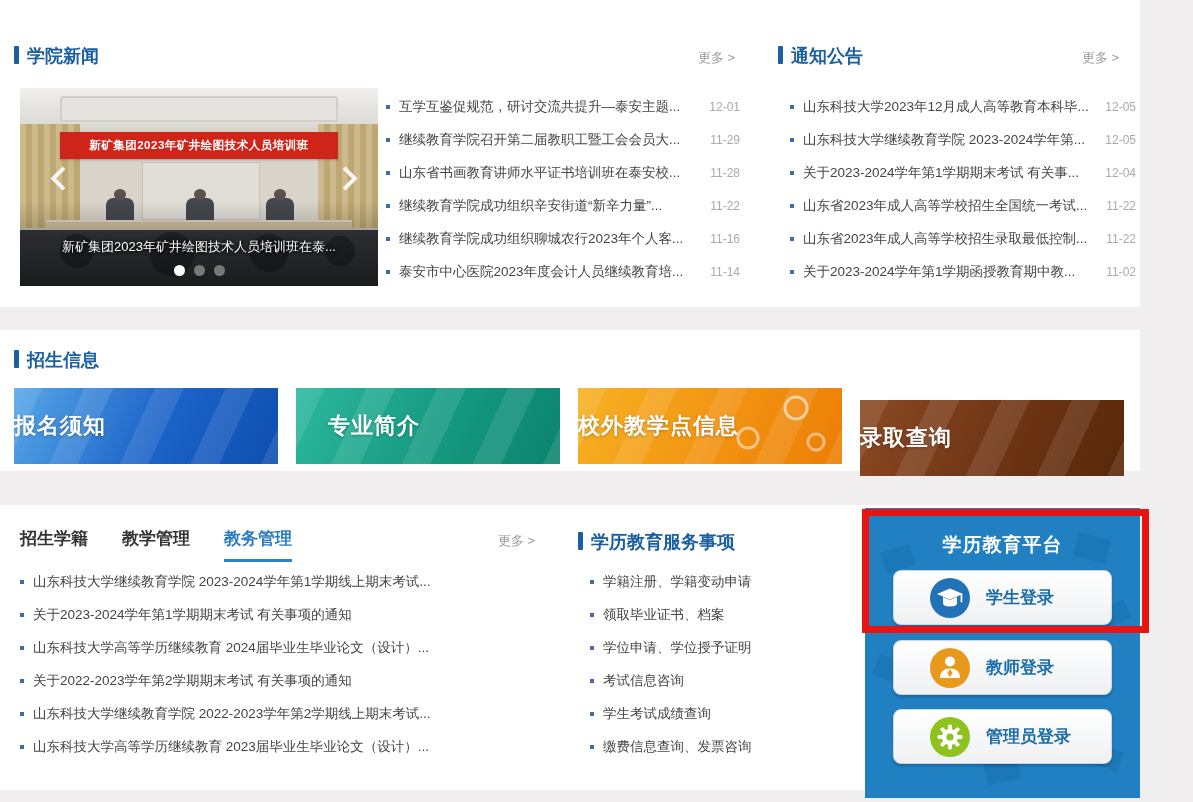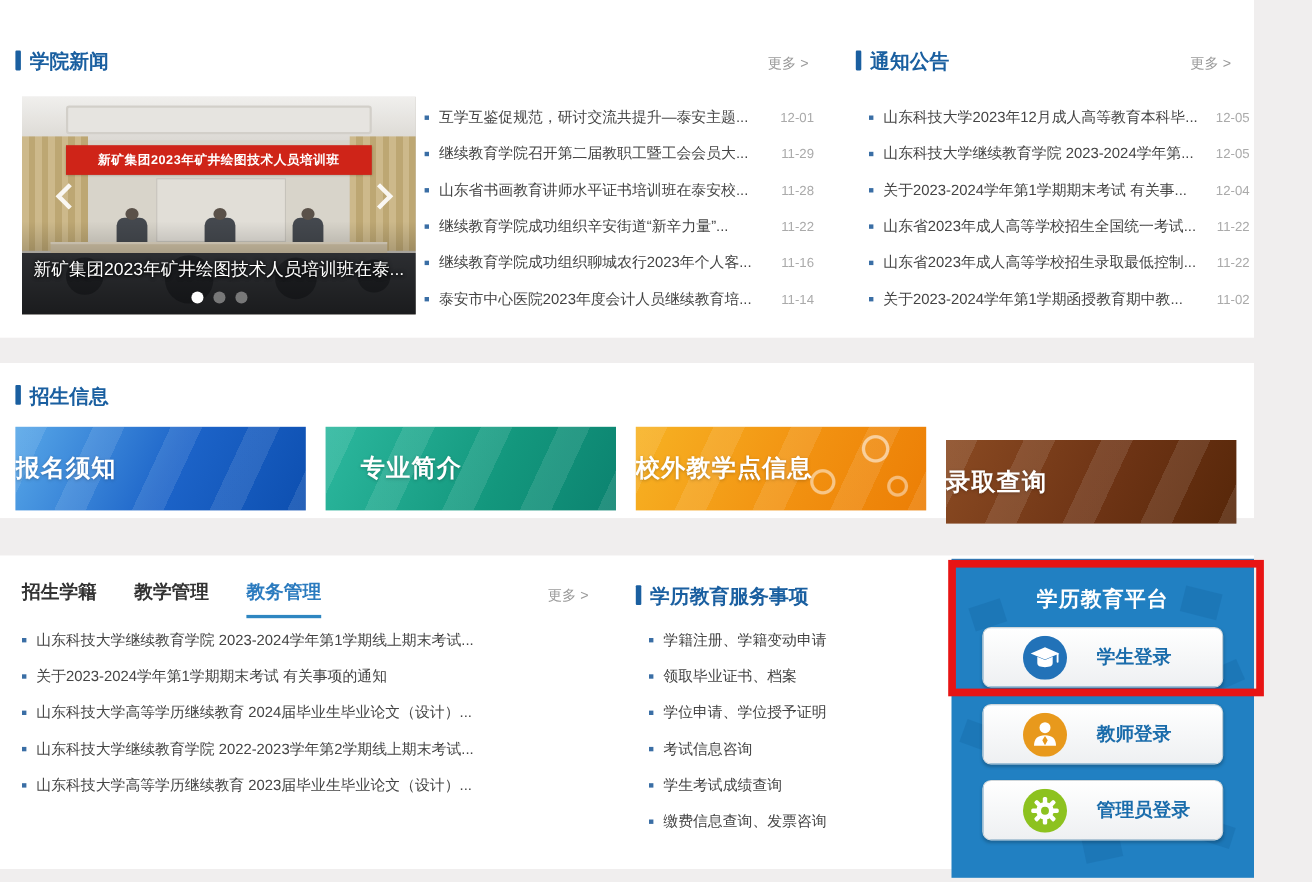--- a/index.html
+++ b/index.html
@@ -38,21 +38,21 @@
   .c-screen { position:absolute; top:74px; left:122px; width:118px; height:58px; background:#e1ded7; border:1px solid #c6c3bb; }
   .c-banner { position:absolute; top:44px; left:40px; right:40px; height:27px; background:#cf2418; color:#fff;
               font-size:11.5px; font-weight:bold; display:flex; align-items:center; justify-content:center;
               white-space:nowrap; overflow:hidden; letter-spacing:.5px; box-shadow:0 1px 2px rgba(0,0,0,.25); }
   .c-person { position:absolute; top:110px; width:28px; height:26px; background:#44484e; border-radius:7px 7px 0 0; }
   .c-person::before { content:""; position:absolute; top:-9px; left:8px; width:12px; height:11px; border-radius:50%; background:#5a5149; }
   .c-table { position:absolute; top:132px; left:26px; right:26px; height:16px; background:#cfc1a5; border-top:2px solid #e0d6c2; }
   .c-audience { position:absolute; bottom:0; left:0; right:0; height:56px; background:#35373b; }
   .c-head { position:absolute; border-radius:50%; background:#24262a; }
   .c-shade { position:absolute; bottom:0; left:0; right:0; height:85px; background:linear-gradient(rgba(0,0,0,0),rgba(0,0,0,.5)); }
-  .c-caption { position:absolute; left:0; right:0; bottom:30px; text-align:center; color:#fff; font-size:16px;
+  .c-caption { position:absolute; left:0; right:0; bottom:30px; text-align:center; color:#fff; font-size:13px;
                text-shadow:0 1px 3px rgba(0,0,0,.9), 0 0 4px rgba(0,0,0,.7); white-space:nowrap; cursor:pointer; }
   .c-dots { position:absolute; left:0; right:0; bottom:10px; display:flex; justify-content:center; gap:9px; }
   .c-dot { width:11px; height:11px; border-radius:50%; background:rgba(150,150,150,.75); cursor:pointer; }
   .c-dot.active { background:#fff; }
   .c-arrow { position:absolute; top:82px; width:17px; height:17px; border-left:4px solid rgba(255,255,255,.9); border-bottom:4px solid rgba(255,255,255,.9); cursor:pointer; }
   .c-arrow.left  { left:34px;  transform:rotate(45deg); }
   .c-arrow.right { right:24px; transform:rotate(-135deg); }
 
   
   .banner { position:absolute; top:58px; width:264px; height:76px; display:flex; align-items:center; 
@@ -77,21 +77,21 @@
   .tab.active { color:#2b7bbf; border-bottom:3px solid #2e86c1; }
 
   
   .platform { position:absolute; left:865px; top:3px; width:275px; height:290px; background:#2180c2; overflow:hidden; }
   .p-deco { position:absolute; background:#1a70ae; opacity:.55; }
   .p-title { position:absolute; top:24px; left:0; right:0; text-align:center; color:#fff; font-size:19px; font-weight:bold; letter-spacing:1px; }
   .p-btn { position:absolute; left:28px; width:219px; height:55px; border-radius:8px; border:1px solid #cfd6da;
            background:linear-gradient(#ffffff,#eef0f2); display:flex; align-items:center; cursor:pointer;
            box-shadow:0 2px 3px rgba(0,0,0,.22); }
   .p-btn .p-icon { margin-left:36px; width:40px; height:40px; flex:none; }
-  .p-btn .p-label { margin-left:27px; font-size:17px; font-weight:bold; color:#1a6cab; white-space:nowrap; }
+  .p-btn .p-label { margin-left:16px; font-size:17px; font-weight:bold; color:#1a6cab; white-space:nowrap; }
   .p-btn.b-student { top:62px; } .p-btn.b-teacher { top:132px; } .p-btn.b-admin { top:201px; }
 
   
   .annotation { position:absolute; left:862px; top:509px; width:287px; height:124px; border:7px solid #e81414; pointer-events:none; z-index:20; }
 </style>
 </head>
 <body>
 
 <section class="panel panel-top">
 
@@ -233,20 +233,24 @@
     <li>
         <span class="bullet"></span>
         <span class="n-title">关于2023-2024学年第1学期期末考试 有关事项的通知</span>
       </li>
     <li>
         <span class="bullet"></span>
         <span class="n-title">山东科技大学高等学历继续教育 2024届毕业生毕业论文（设计）...</span>
       </li>
     <li>
         <span class="bullet"></span>
+        <span class="n-title">关于2022-2023学年第2学期期末考试 有关事项的通知</span>
+      </li>
+    <li>
+        <span class="bullet"></span>
         <span class="n-title">山东科技大学继续教育学院 2022-2023学年第2学期线上期末考试...</span>
       </li>
     <li>
         <span class="bullet"></span>
         <span class="n-title">山东科技大学高等学历继续教育 2023届毕业生毕业论文（设计）...</span>
       </li>
   </ul>
 
   <span class="sec-bar" style="left:578px; top:27px;"></span>
   <h2 class="sec-title" style="left:591px; top:25px;">学历教育服务事项</h2>

